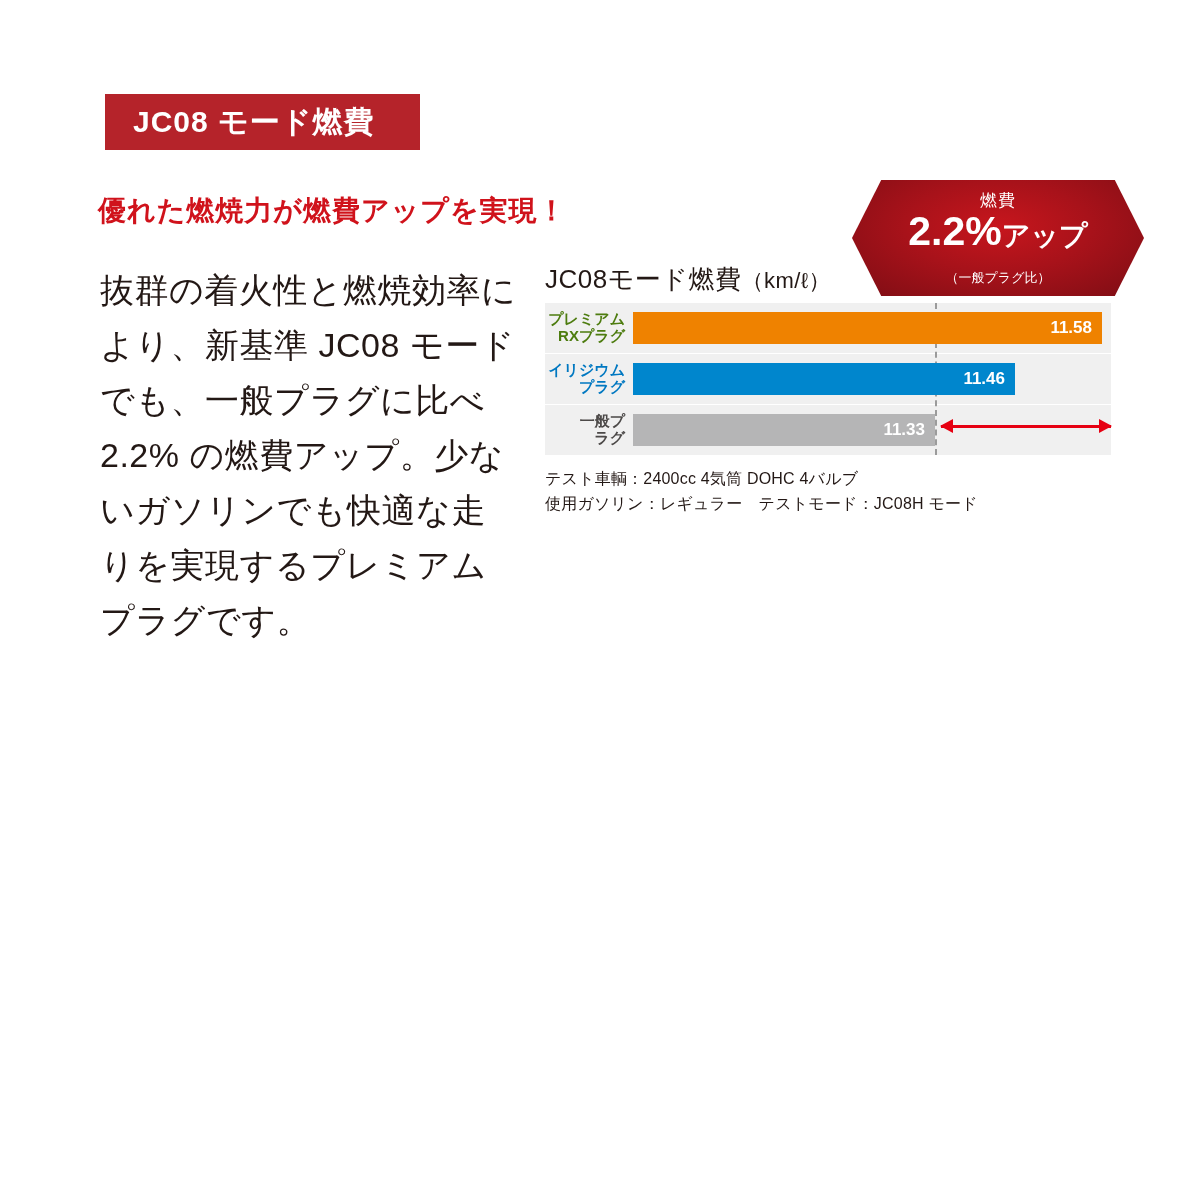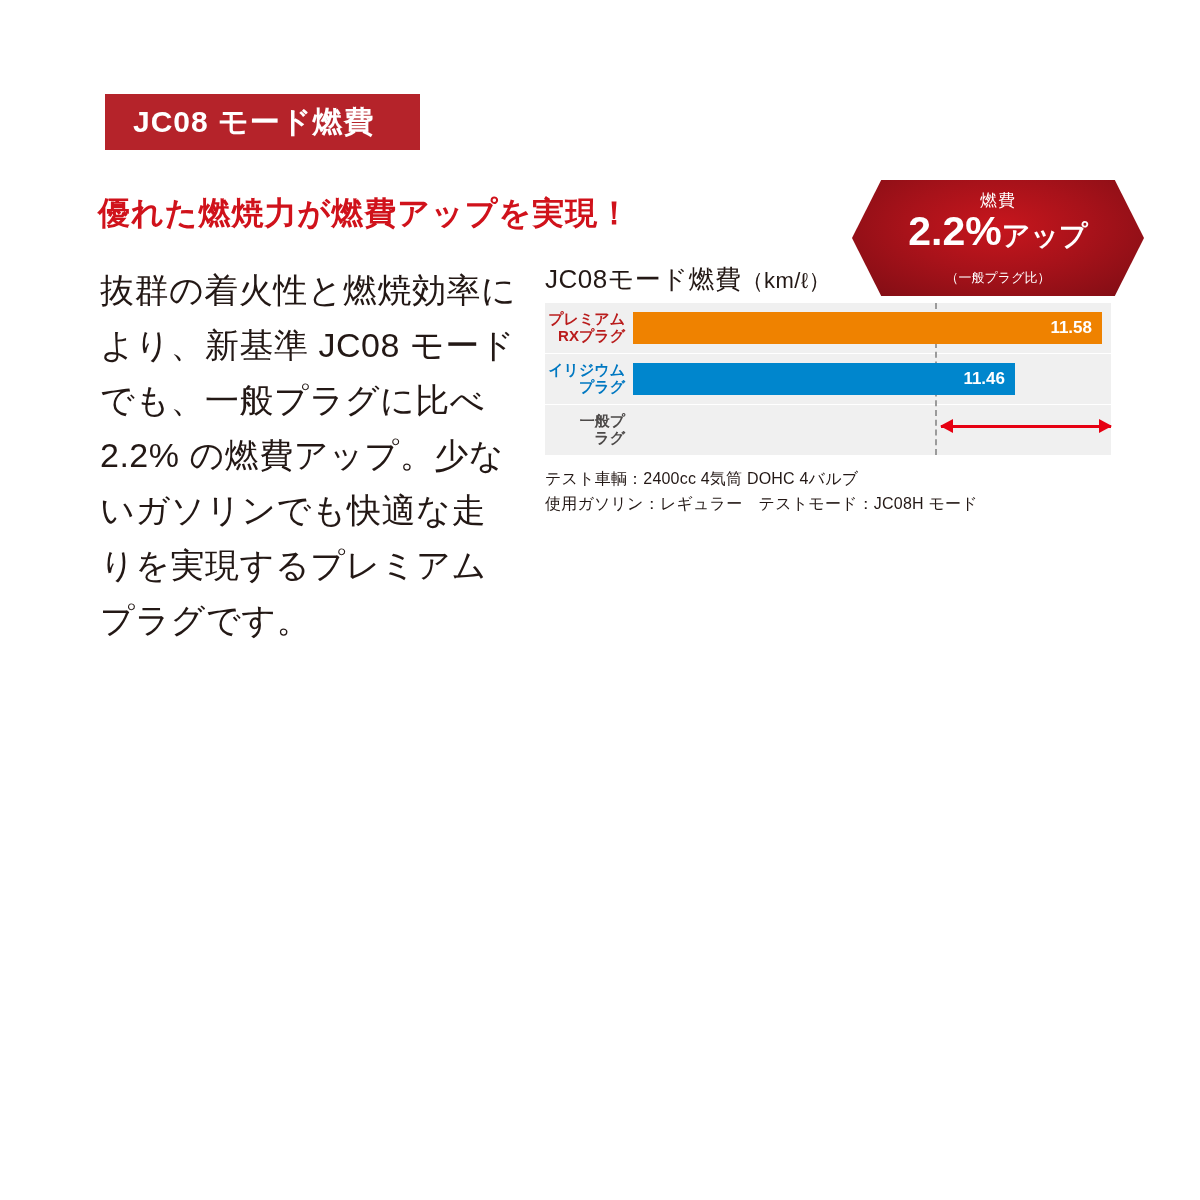--- a/index.html
+++ b/index.html
@@ -26,21 +26,21 @@
     display:flex;align-items:center;
     padding:10px 28px;
     height:56px;
     box-sizing:border-box;
   }
   #tag-jc08{left:105px;top:94px;width:315px;}
 
   .lead{
     position:absolute;
     color:#d0121b;
-    font-size:32px;
+    font-size:28px;
     font-weight:bold;
     letter-spacing:1px;
     white-space:nowrap;
   }
   #lead-jc08{left:98px;top:192px;}
 
   .body-copy{
     position:absolute;
     width:420px;
     font-size:34px;
@@ -114,21 +114,21 @@
   }
   .cat{
     width:88px;
     text-align:right;
     padding-right:8px;
     font-size:15px;
     font-weight:bold;
     line-height:1.12;
     box-sizing:border-box;
   }
-  .cat.rx{color:#b91c1c;text-align:right;}
+  .cat.rx{color:#4d7c0f;text-align:right;}
   .cat.ir{color:#0078c1;}
   .cat.std{color:#4c4948;font-weight:bold;padding-left:22px;}
   .bar{
     height:32px;
     position:relative;
     display:flex;align-items:center;justify-content:flex-end;
   }
   .bar span{
     color:#ffffff;
     font-size:17px;
@@ -217,20 +217,23 @@
         </div>
         <div class="bar ir" style="width:382px;">
           <span>11.46</span>
         </div>
       </div>
 
       <div class="bar-row" style="top:108px;width:566px;">
         <div class="cat std">
           <div>一般プラグ</div>
         </div>
+        <div class="bar std" style="width:302px;">
+          <span>11.33</span>
+        </div>
       </div>
 
       <div class="arrow" style="left:396px;top:122px;width:170px;"></div>
     </div>
 
     <div class="footnote">
       <div>テスト車輌：2400cc 4気筒 DOHC 4バルブ</div>
       <div>使用ガソリン：レギュラー　テストモード：JC08H モード</div>
     </div>
   </div>

